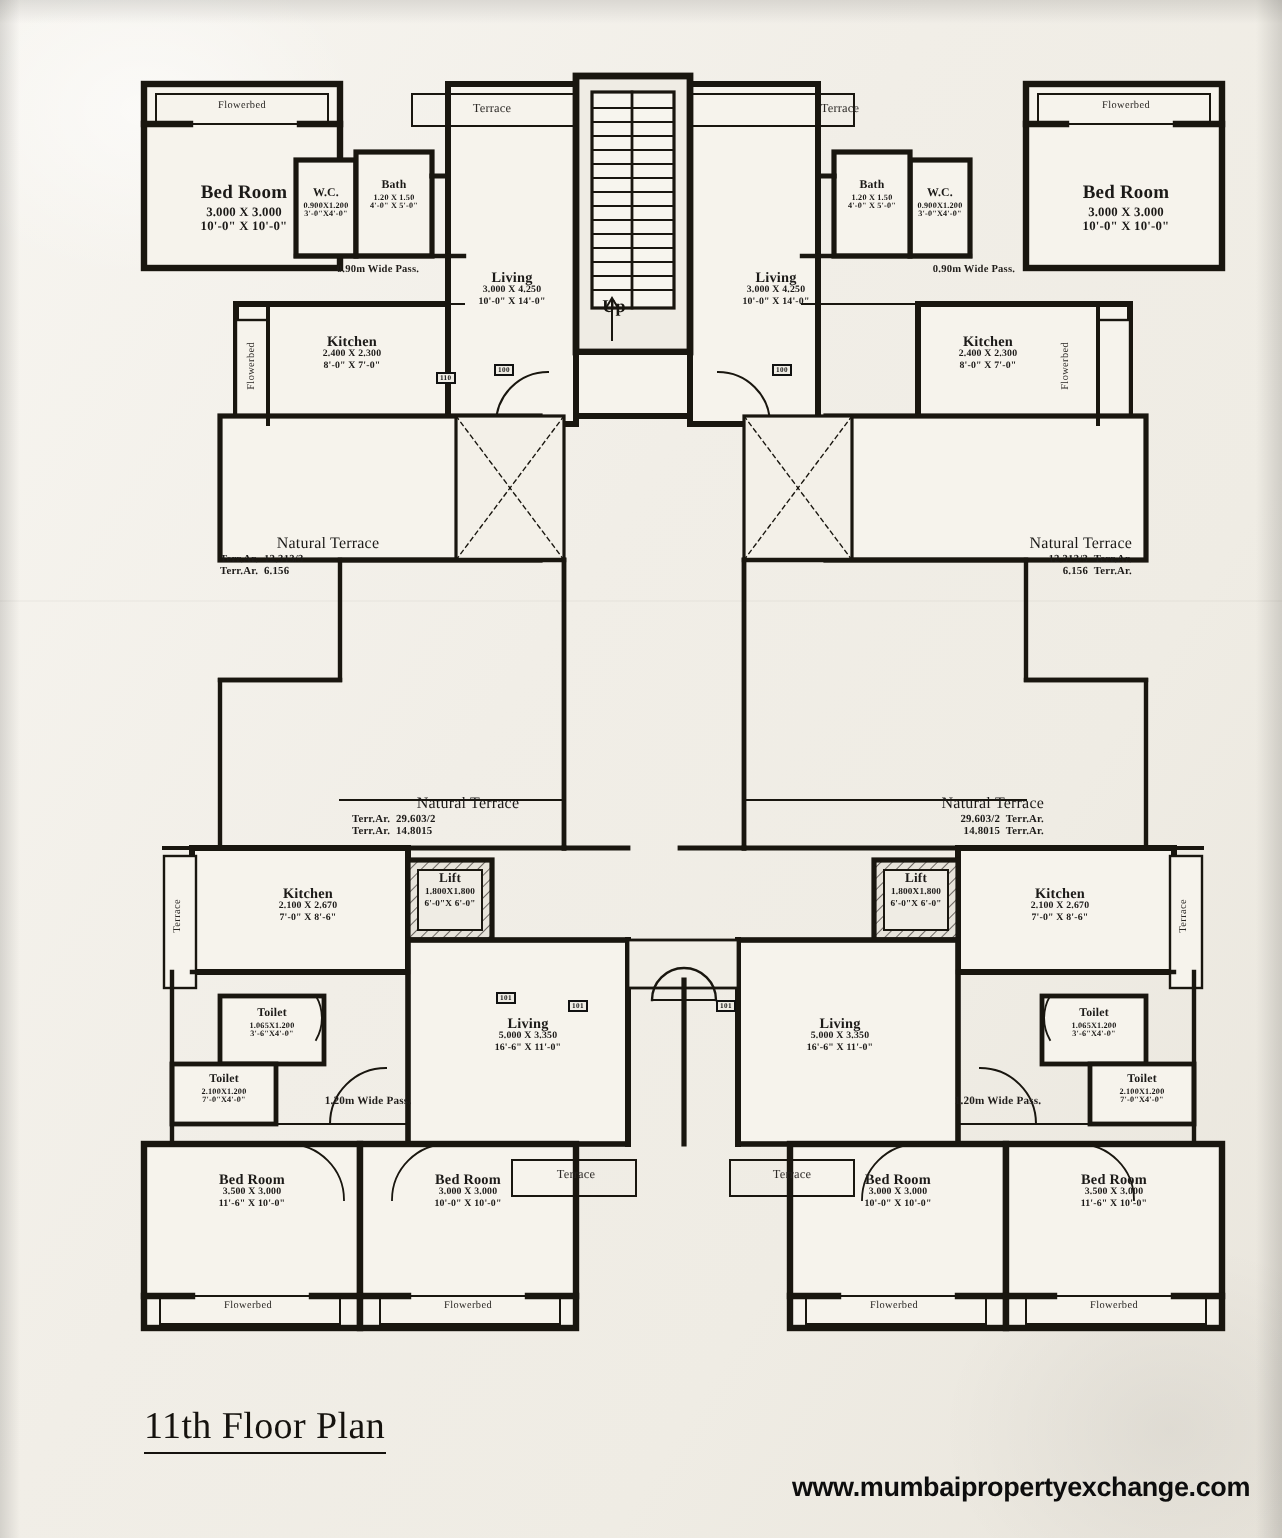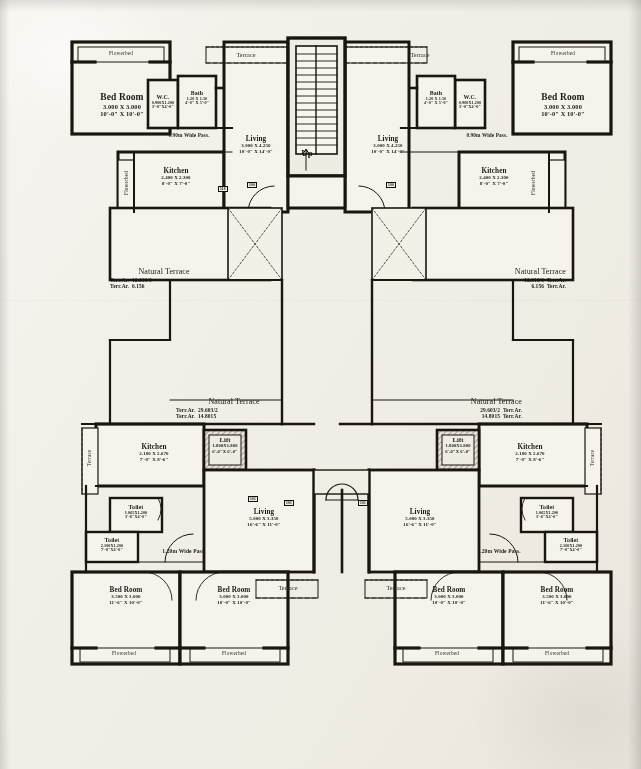--- a/index.html
+++ b/index.html
@@ -452,14 +452,16 @@
     <span class="d1">3.500 X 3.000</span>
     <span class="d2">11'-6" X 10'-0"</span>
   </div>
   <div class="lbl tinyw" style="left:455px;top:548px;width:88px;">1.20m Wide Pass.</div>
   <div class="lbl flowerbed" style="left:407px;top:651px;width:80px;">Flowerbed</div>
   <div class="lbl flowerbed" style="left:517px;top:651px;width:80px;">Flowerbed</div>
   <div class="lbl terrword" style="left:368px;top:585px;width:56px;">Terrace</div>
   <div class="lbl flowerbed vert" style="left:573px;top:455px;width:40px;">Terrace</div>
   <div class="marker" style="left:358px;top:500px;">101</div>
 
+  <div id="title">11th Floor Plan</div>
+  <div id="site">www.mumbaipropertyexchange.com</div>
 
 </div>
 
 </body></html>

